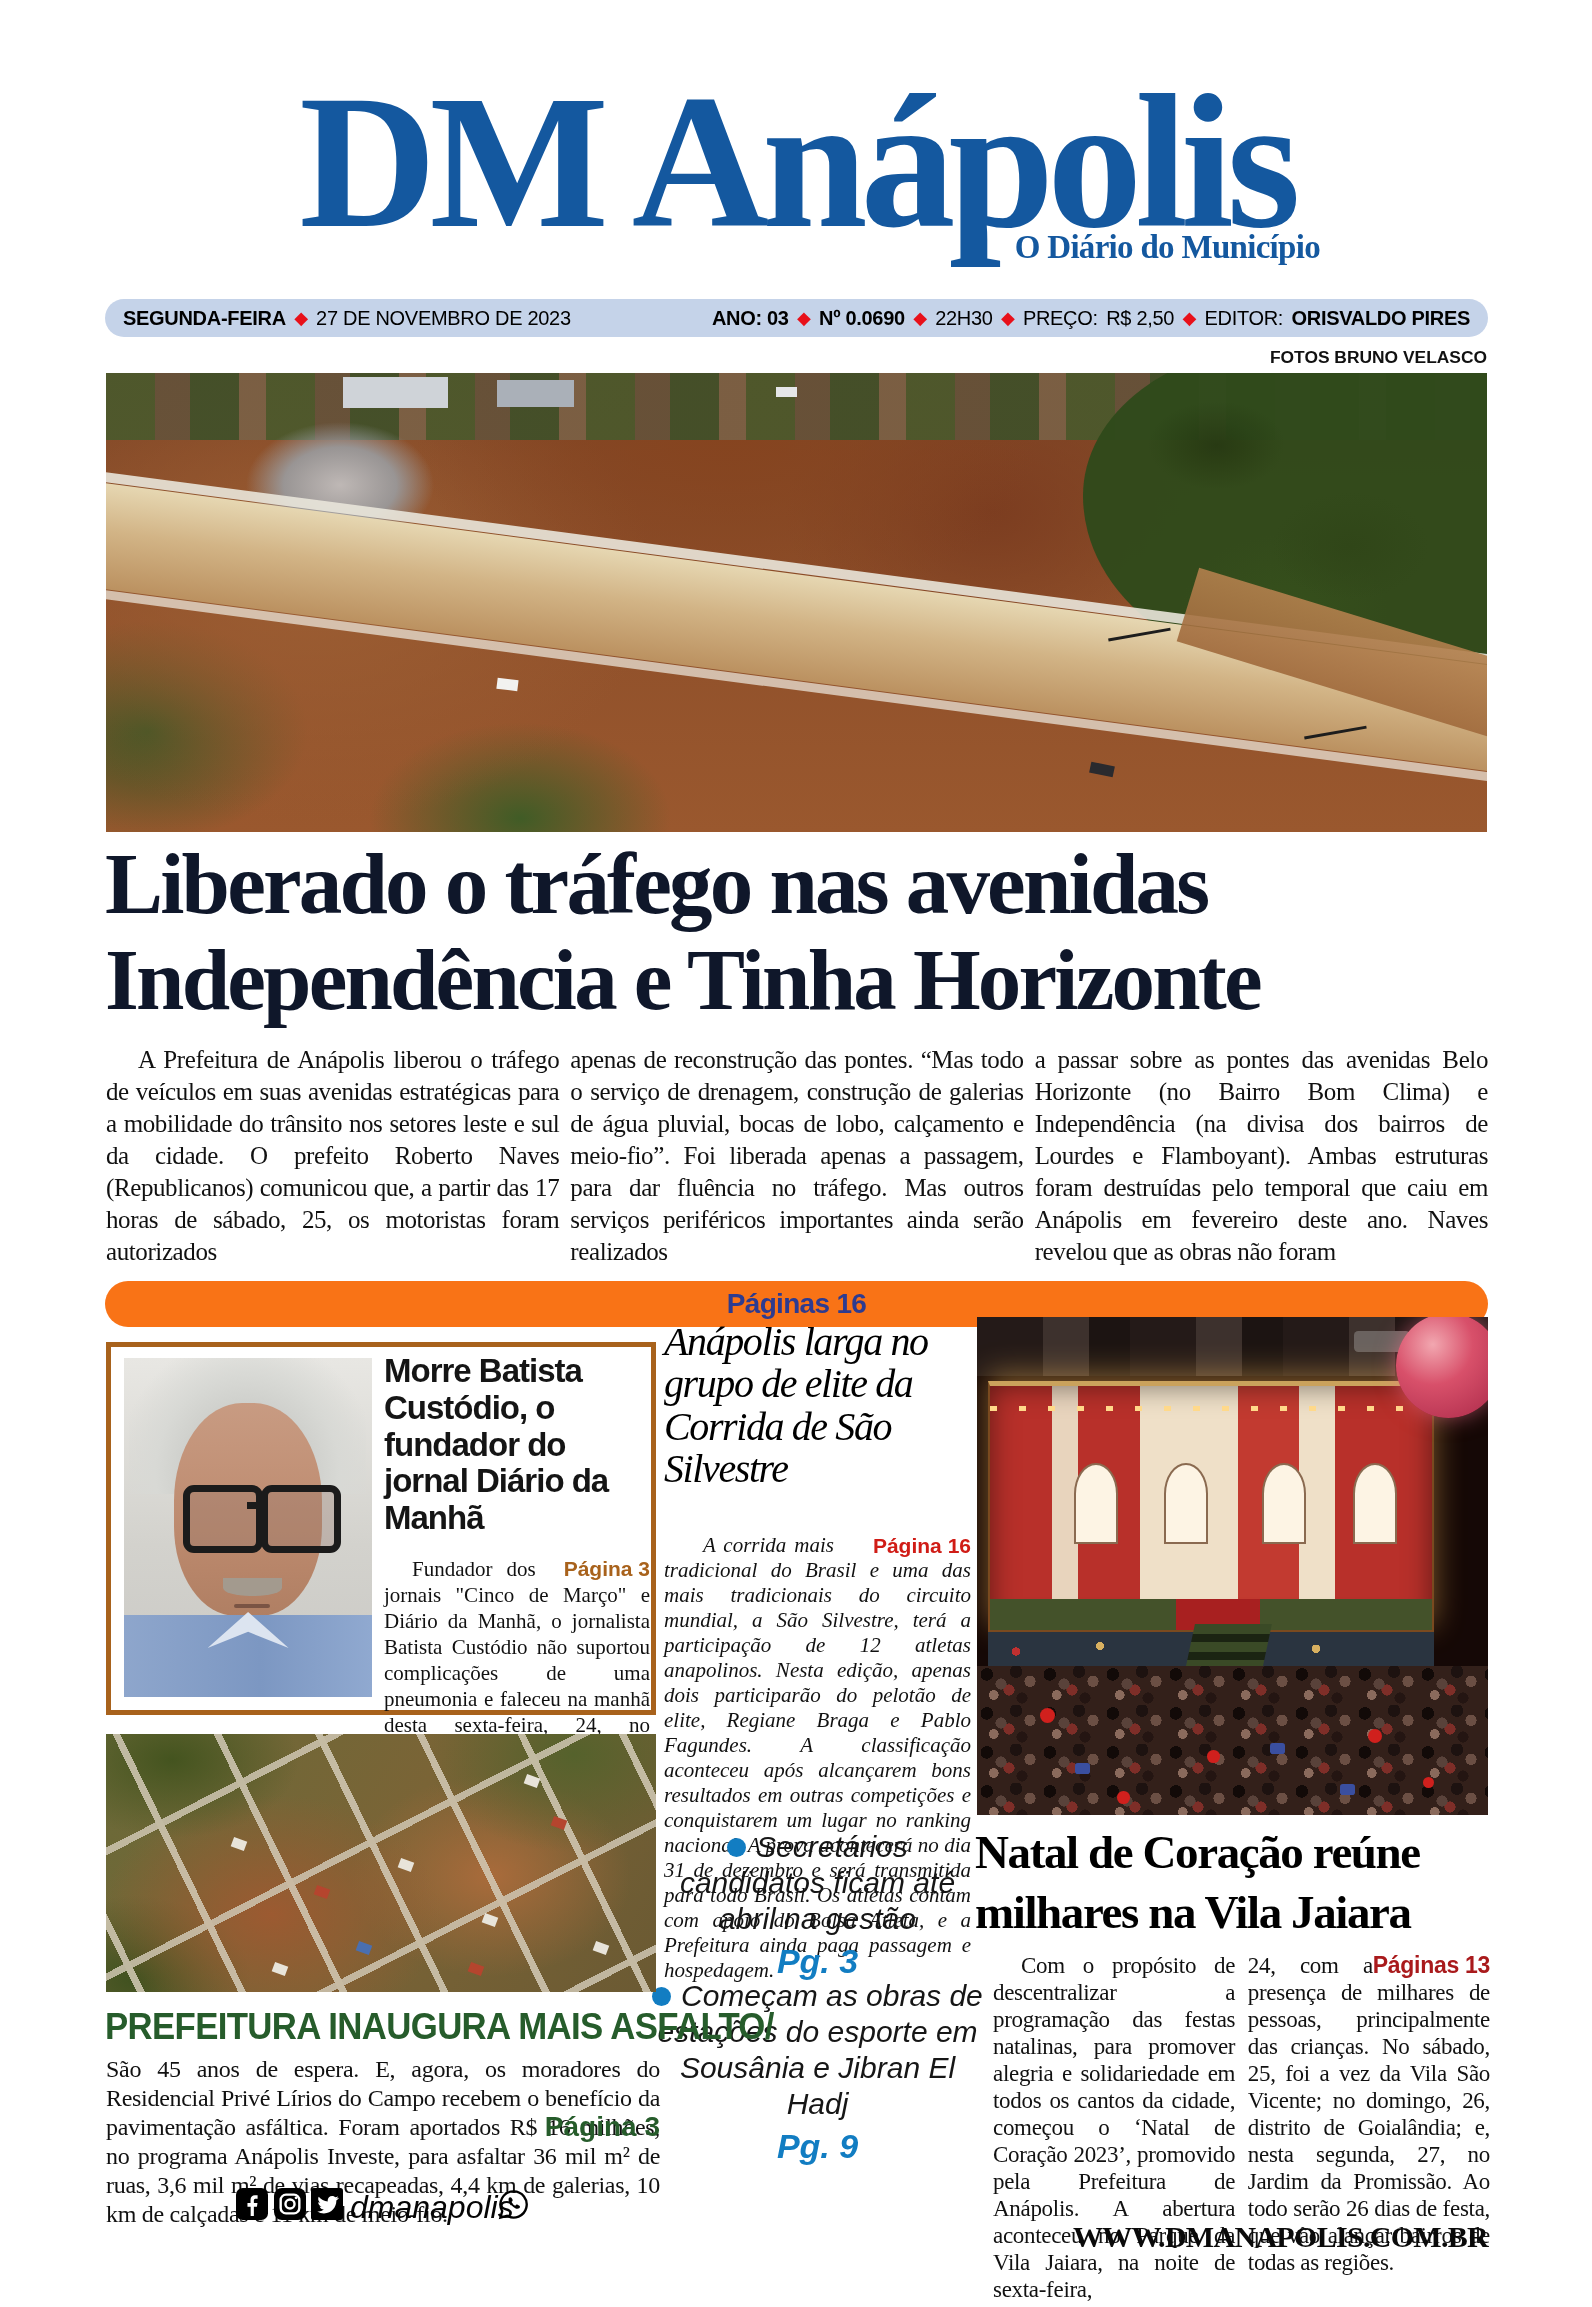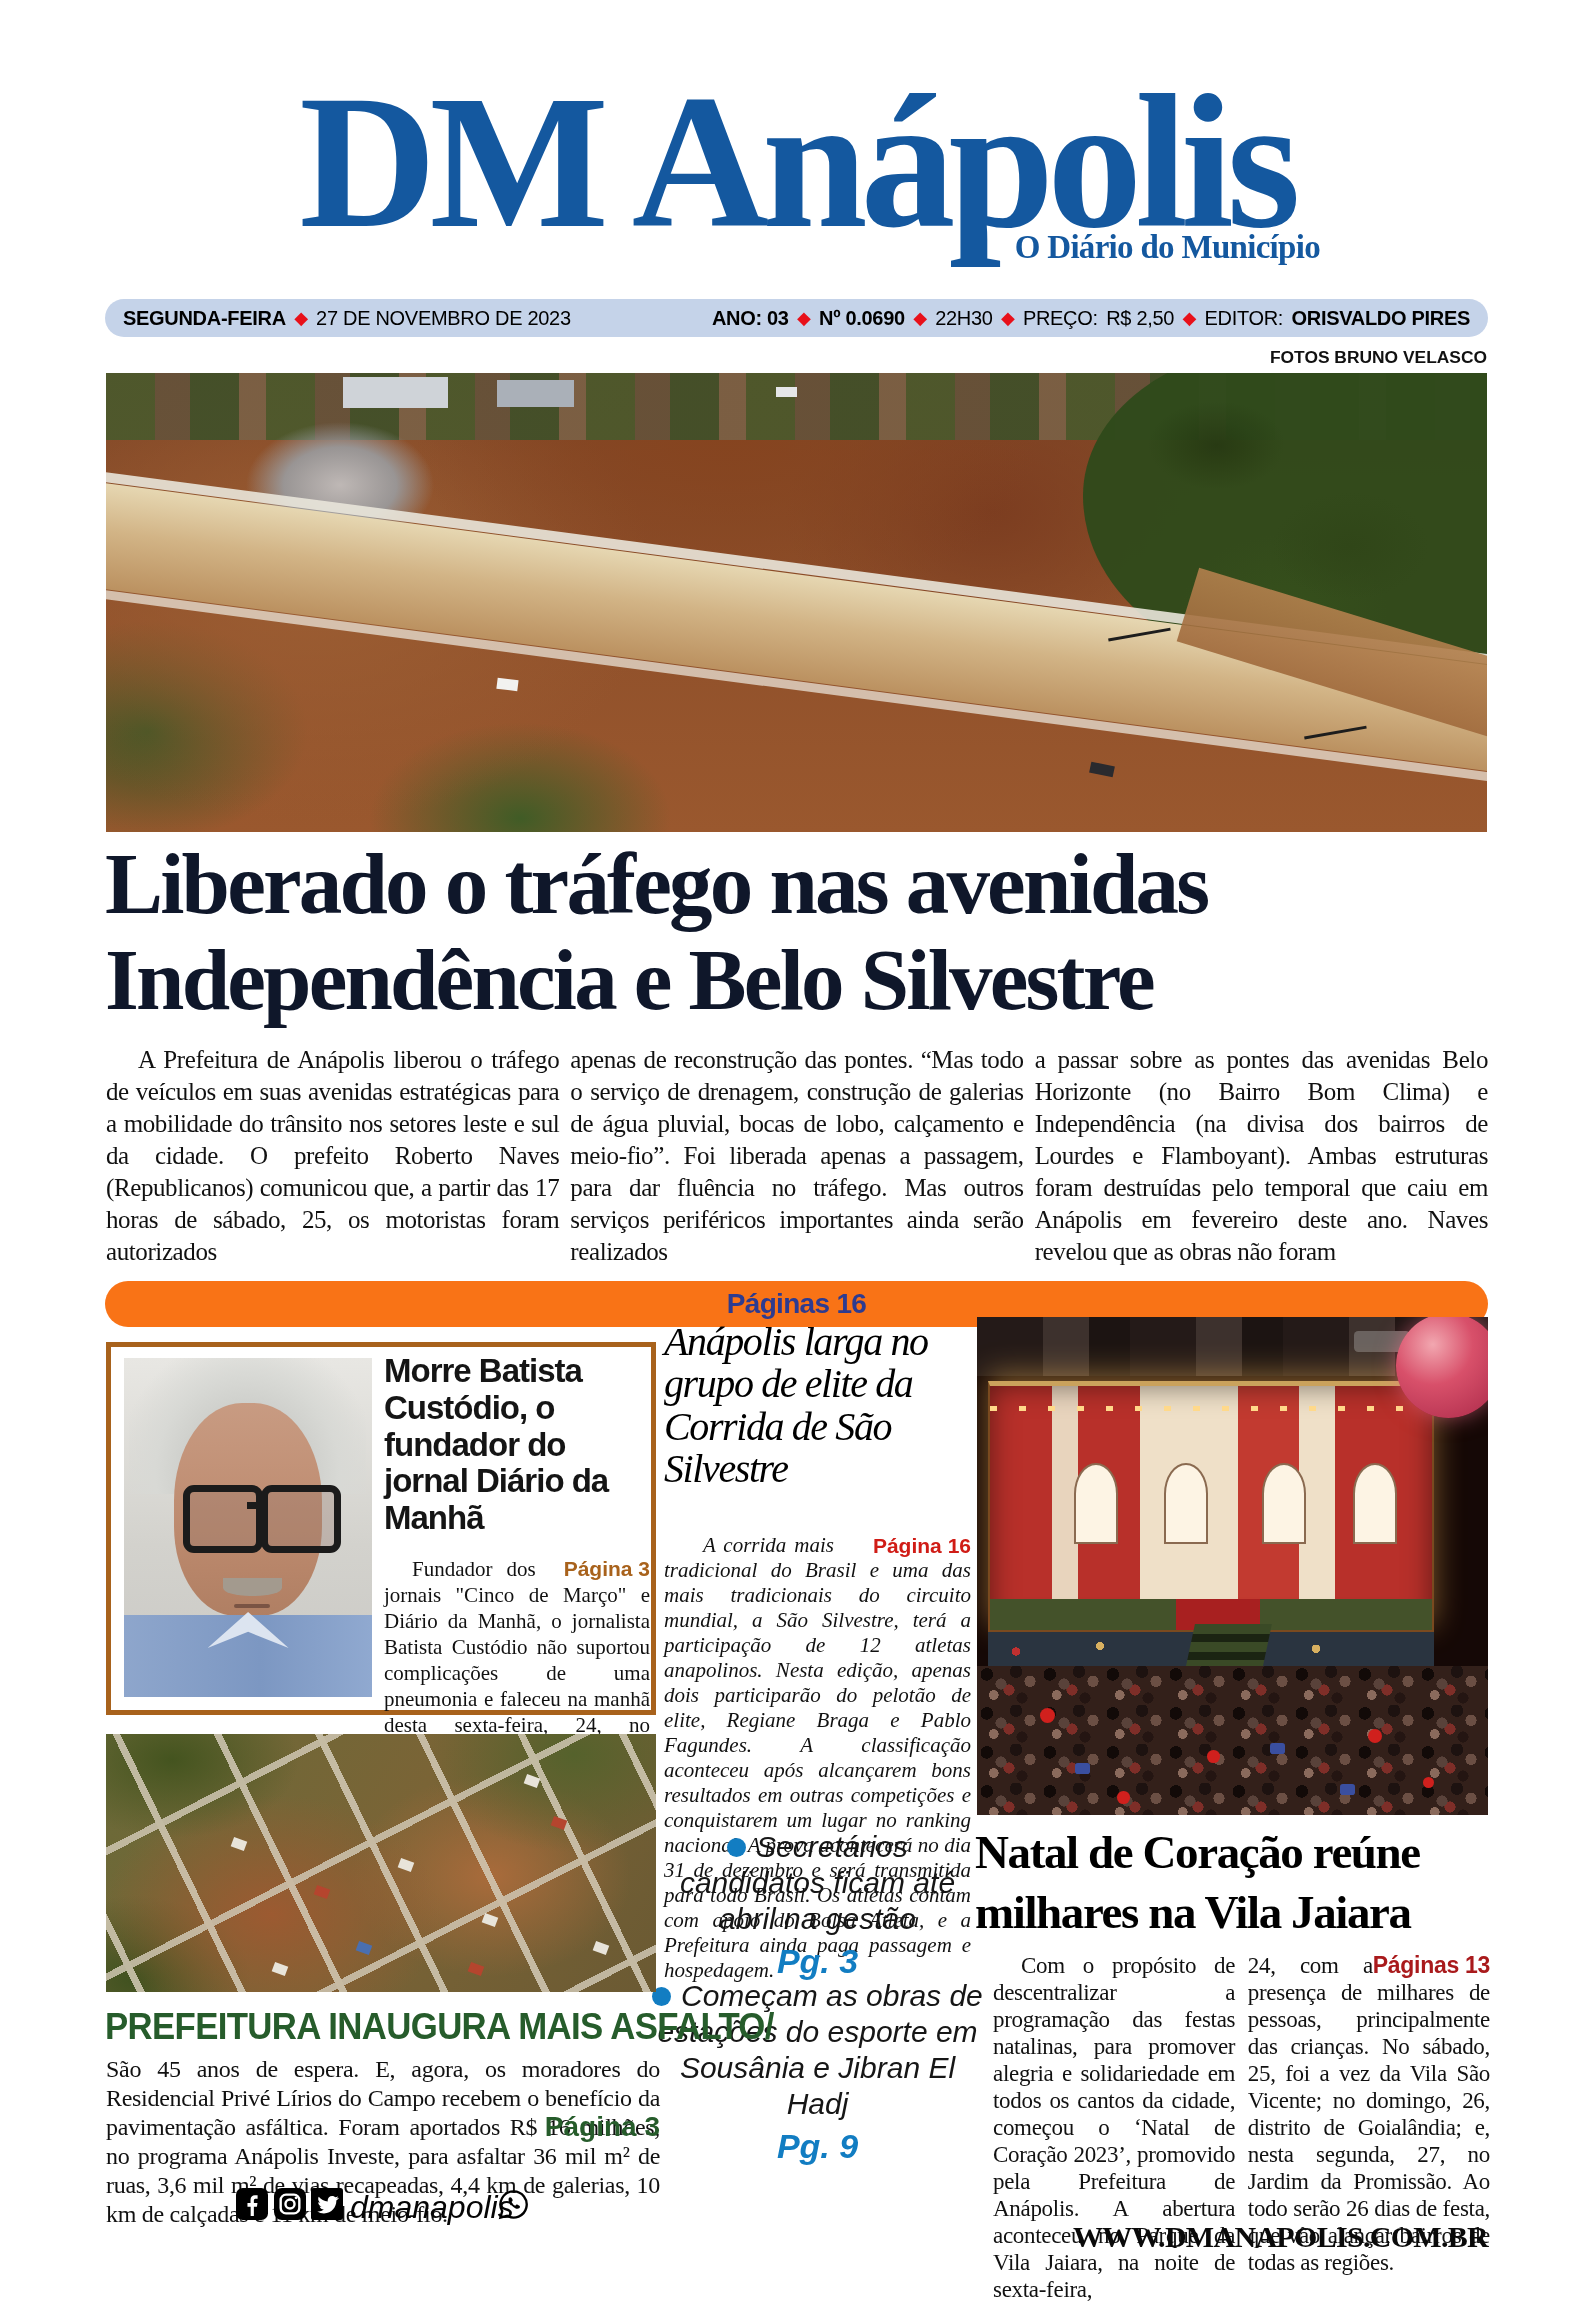--- a/index.html
+++ b/index.html
@@ -219,21 +219,21 @@
     <div class="abs pm-road2"></div>
     <div class="abs pm-car1"></div>
     <div class="abs pm-car2"></div>
     <div class="abs pm-car3"></div>
     <div class="abs pm-pole" style="left:1032px;top:230px;transform:rotate(80deg);"></div>
     <div class="abs pm-pole" style="left:1228px;top:328px;transform:rotate(80deg);"></div>
   </div>
 
   <div class="abs headline">
     <div>Liberado o tráfego nas avenidas</div>
-    <div>Independência e Belo Silvestre</div>
+    <div>Independência e Tinha Horizonte</div>
   </div>
 
   <div class="abs lead-cols">
     <div class="col first">A Prefeitura de Anápolis liberou o tráfego de veículos em suas avenidas estratégicas para a mobilidade do trânsito nos setores leste e sul da cidade. O prefeito Roberto Naves (Republicanos) comunicou que, a partir das 17 horas de sábado, 25, os motoristas foram autorizados</div>
     <div class="col">apenas de reconstrução das pontes. “Mas todo o serviço de drenagem, construção de galerias de água pluvial, bocas de lobo, calçamento e meio-fio”. Foi liberada apenas a passagem, para dar fluência no tráfego. Mas outros serviços periféricos importantes ainda serão realizados</div>
     <div class="col">a passar sobre as pontes das avenidas Belo Horizonte (no Bairro Bom Clima) e Independência (na divisa dos bairros de Lourdes e Flamboyant). Ambas estruturas foram destruídas pelo temporal que caiu em Anápolis em fevereiro deste ano. Naves revelou que as obras não foram</div>
   </div>
 
   <div class="abs banner">Páginas 16</div>
 

